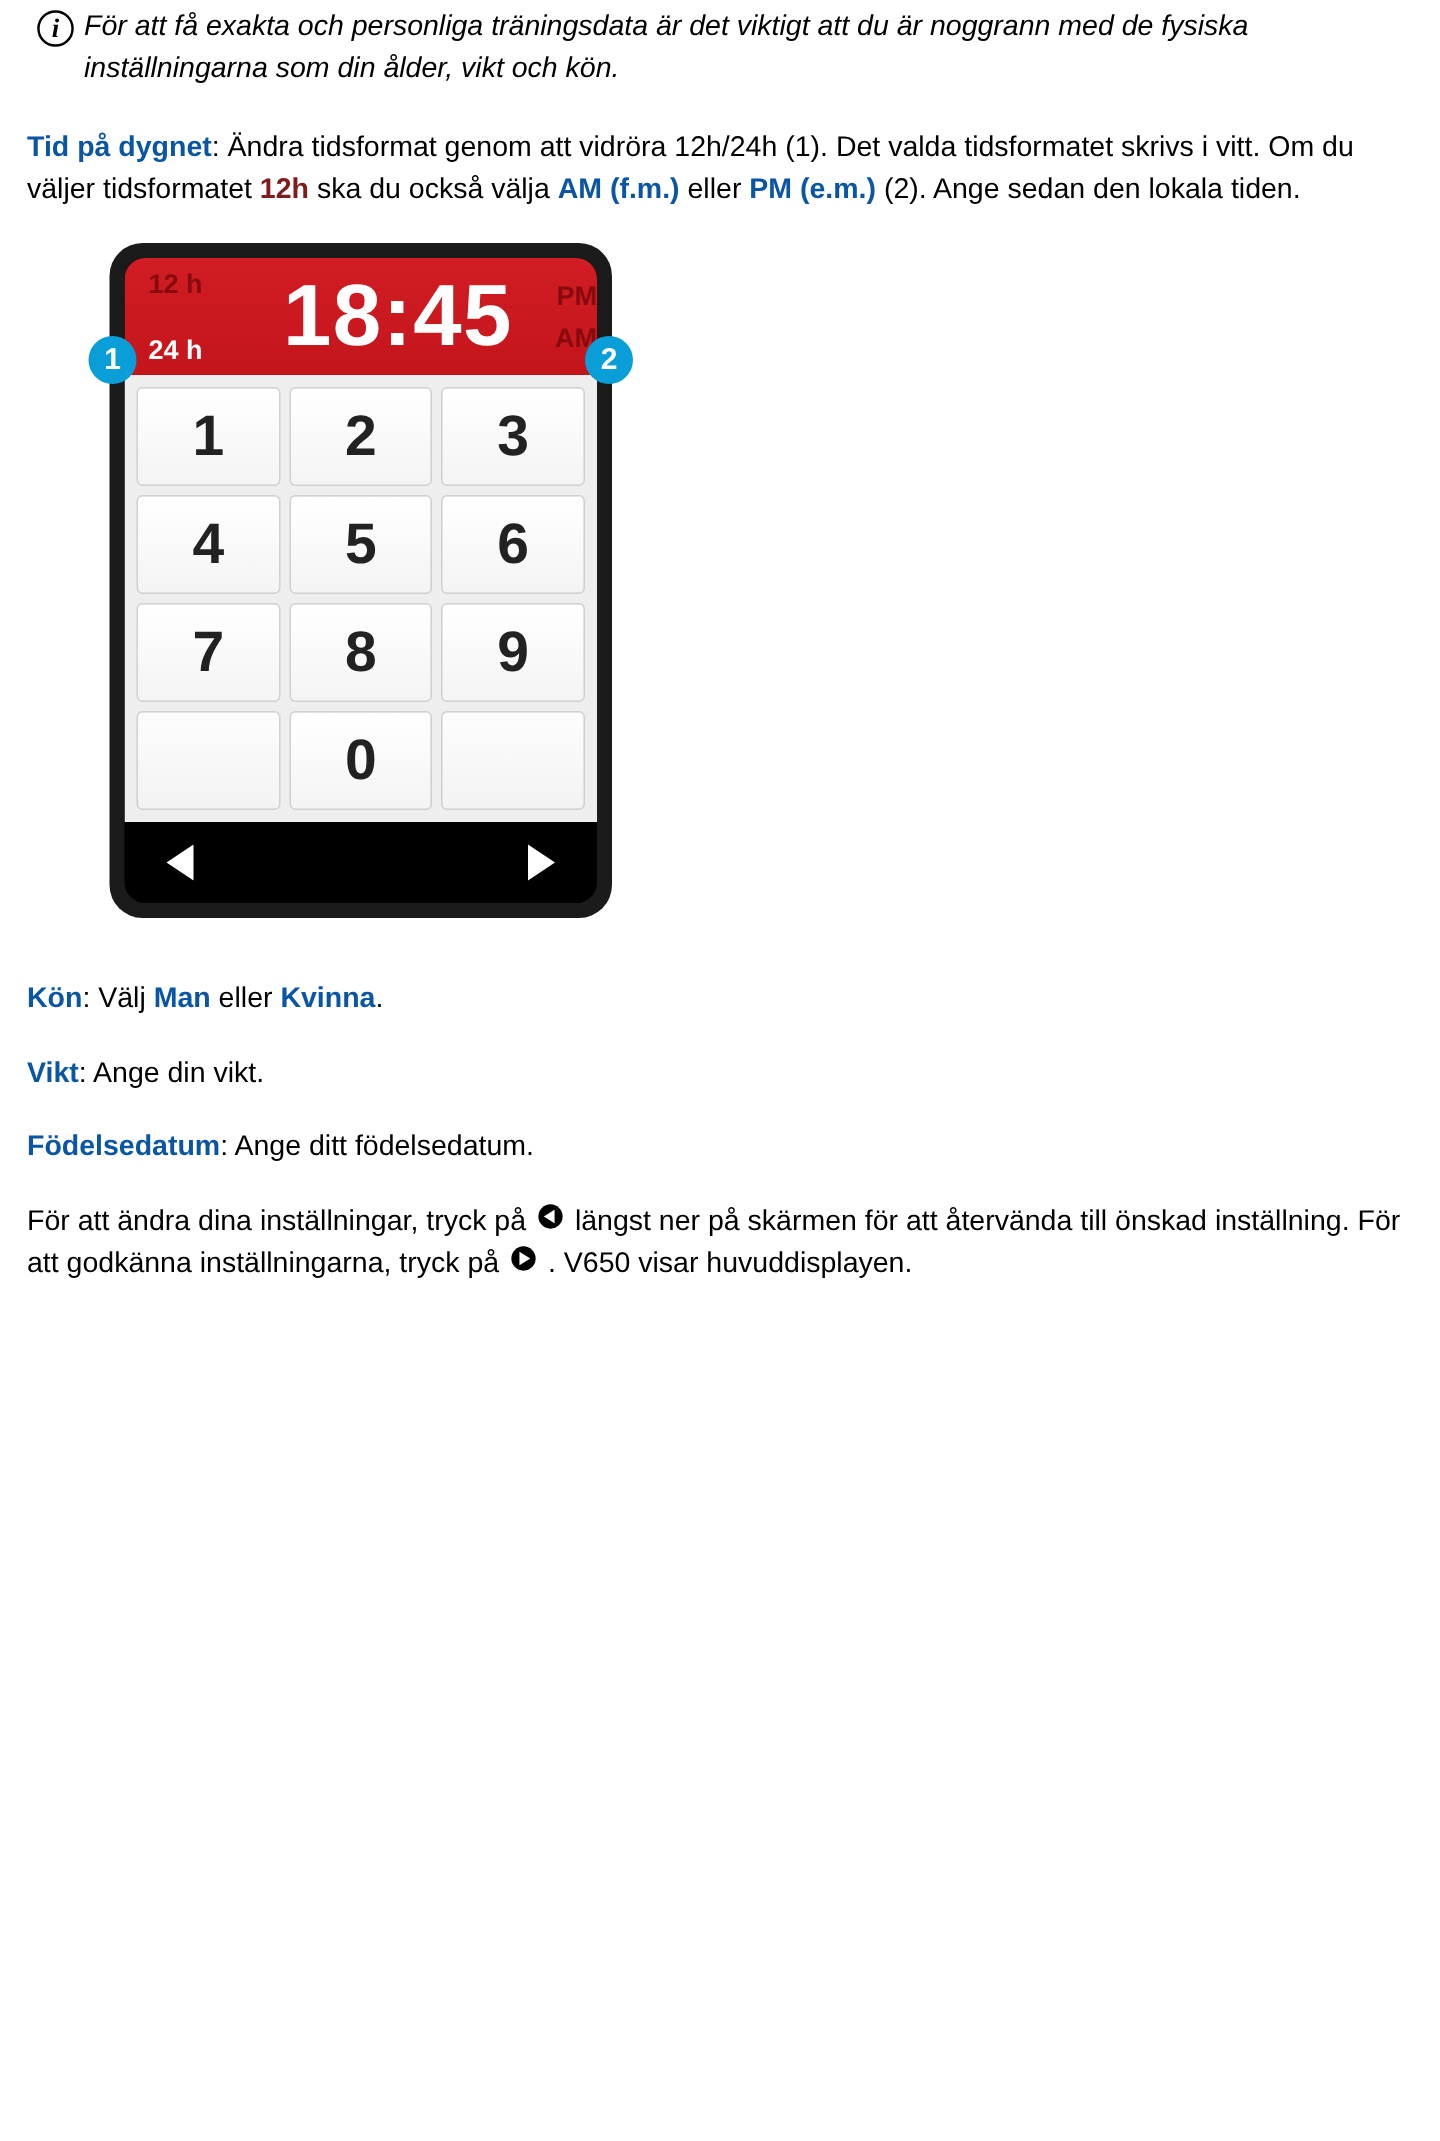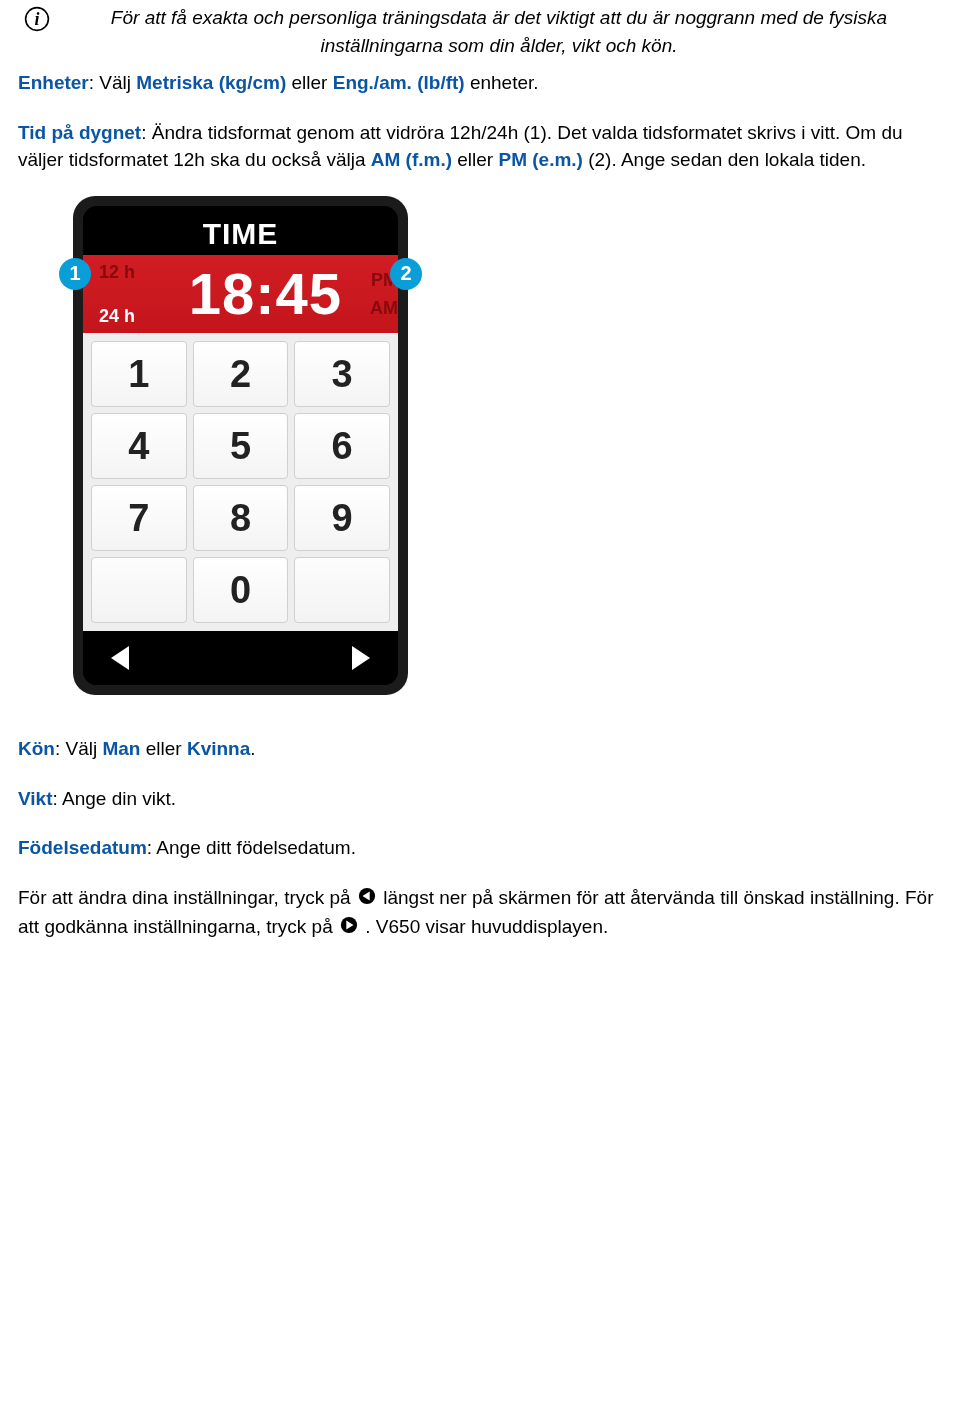--- a/index.html
+++ b/index.html
@@ -1,25 +1,25 @@
 <!DOCTYPE html>
 <html><head>
 <meta charset="utf-8">
 <style>
   * { box-sizing: border-box; margin: 0; padding: 0; }
   html, body { width: 960px; background: #fff; color: #000; font-family: Arial, Helvetica, sans-serif; font-size: 19px; line-height: 1.45; }
   .page { padding: 0 18px 0 18px; }
   .top-row { display: flex; align-items: flex-start; margin-top: 4px; }
   .top-row .icon-slot { flex: 0 0 38px; display:flex; align-items:flex-start; justify-content:center; padding-top:2px;}
   .info-icon-svg { width: 26px; height: 26px; }
-  .para { margin-bottom: 10px; font-style: italic; text-align: center;}
+  .para { margin-bottom: 26px; font-style: italic;}
   .plain-para { margin-bottom: 22px; }
   .plain-para2 { margin-bottom: 22px; }
   .bold-blue { color:#0a55a4; font-weight: bold; }
-  .bold-black { color:#000000; font-weight: normal; text-align: center; }
+  .bold-black { color:#7f1d1d; font-weight: bold; text-align: center; }
   .device-wrap { width: 335px; margin: 10px 0 40px 55px; position: relative; }
   .device-outer { border-radius: 22px; background:#1b1b1b; padding: 10px; }
   .device-inner { border-radius: 14px; background:#000; overflow:hidden; }
   .device-title { text-align:center; color:#fff; font-weight: bold; font-size:30px; letter-spacing:1px; padding:6px 0 0 0; font-family: Arial, Helvetica, sans-serif;}
   .red-row { background: linear-gradient(#d11d23,#c4151c); display:flex; align-items:center; height:78px; }
   .col-left { width: 68px; display:flex; flex-direction:column; align-items:center; justify-content:center; gap:18px; }
   .col-left .opt { font-size:18px; font-weight:bold; color:#860a0e; }
   .col-left .opt.active { color:#fff; }
   .clock { flex:1; text-align:right; color:#fff; font-weight:900; font-size:58px; letter-spacing:1px; font-family: Arial, Helvetica, sans-serif; line-height:1;}
   .col-right { width: 56px; display:flex; flex-direction:column; align-items:flex-end; justify-content:center; gap:2px;}
@@ -48,35 +48,31 @@
       <svg class="info-icon-svg" viewBox="0 0 32 32">
         <circle cx="16" cy="16" r="14" fill="#ffffff" stroke="#000" stroke-width="2"></circle>
         <text x="16" y="23" text-anchor="middle" font-family="Georgia, 'Times New Roman', serif" font-style="italic" font-weight="bold" font-size="22" fill="#000">i</text>
       </svg>
     </div>
     <p class="para" style="flex:1;">
       <span>För att få exakta och personliga träningsdata är det viktigt att du är noggrann med de fysiska inställningarna som din ålder, vikt och kön.</span>
     </p>
   </div>
 
-  <p class="plain-para">
-    <span class="bold-blue">Enheter</span><span>: </span><span>Välj </span><span class="bold-blue">Metriska (kg/cm)</span><span> eller </span><span class="bold-blue">Eng./am. (lb/ft)</span><span> enheter.</span>
-  </p>
 
 
   <p class="plain-para">
     <span class="bold-blue">Tid på dygnet</span><span>: Ändra tidsformat genom att vidröra 12h/24h (1). Det valda tidsformatet skrivs i vitt. Om du väljer tidsformatet </span><span class="bold-black">12h</span><span> ska du också välja </span><span class="bold-blue">AM (f.m.)</span><span> eller </span><span class="bold-blue">PM (e.m.)</span><span> (2). Ange sedan den lokala tiden.</span>
   </p>
 
   <div class="device-wrap">
     <div class="callout c1">1</div>
     <div class="callout c2">2</div>
     <div class="device-outer">
       <div class="device-inner">
-        <div class="device-title">TIME</div>
         <div class="red-row">
           <div class="col-left">
             <div class="opt">12 h</div>
             <div class="opt active">24 h</div>
           </div>
           <div class="clock">18:45</div>
           <div class="col-right">
             <div class="opt">PM</div>
             <div class="opt">AM</div>
           </div>

